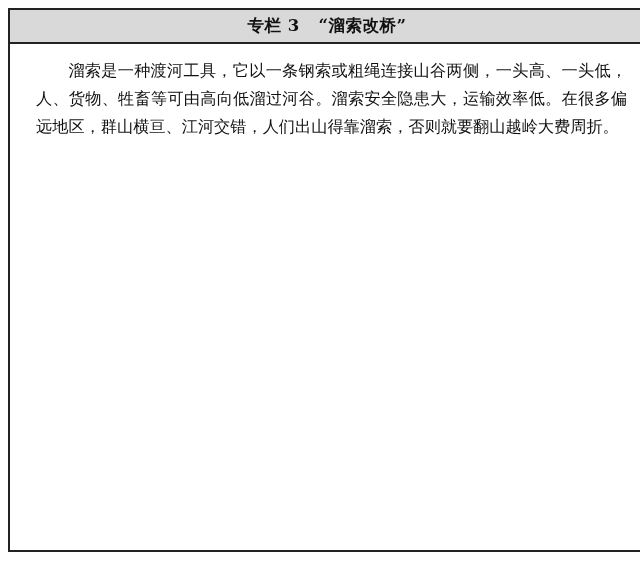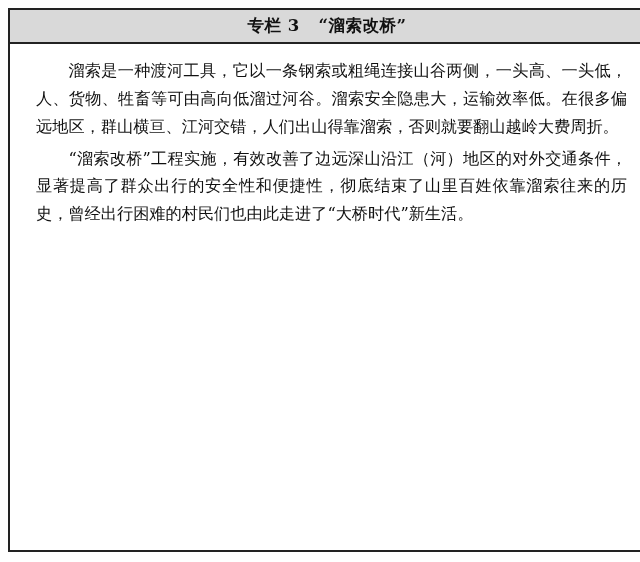--- a/index.html
+++ b/index.html
@@ -62,15 +62,14 @@
 </style>
 </head>
 <body>
 
 <div class="box">
   <div class="box-header">
     <div class="box-title">专栏 3   “溜索改桥”</div>
   </div>
   <div class="box-body">
     <p class="para">溜索是一种渡河工具，它以一条钢索或粗绳连接山谷两侧，一头高、一头低，人、货物、牲畜等可由高向低溜过河谷。溜索安全隐患大，运输效率低。在很多偏远地区，群山横亘、江河交错，人们出山得靠溜索，否则就要翻山越岭大费周折。</p>
-    <p class="para">“溜索改桥”工程实施，有效改善了边远深山沿江（河）地区的对外交通条件，显著提高了群众出行的安全性和便捷性，彻底结束了山里百姓依靠溜索往来的历史，曾经出行困难的村民们也由此走进了“大桥时代”新生活。</p>
   </div>
 </div>
 
 </body></html>

